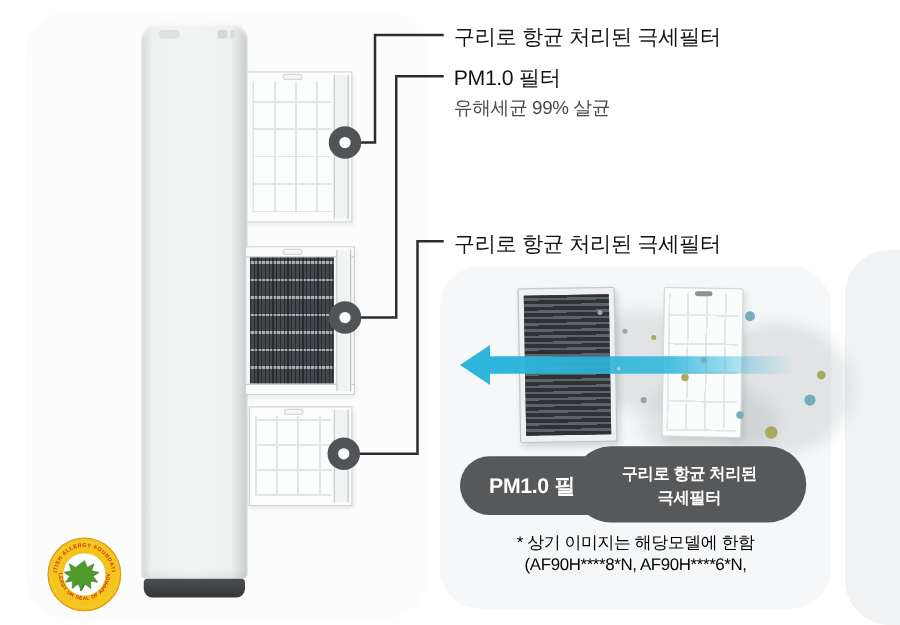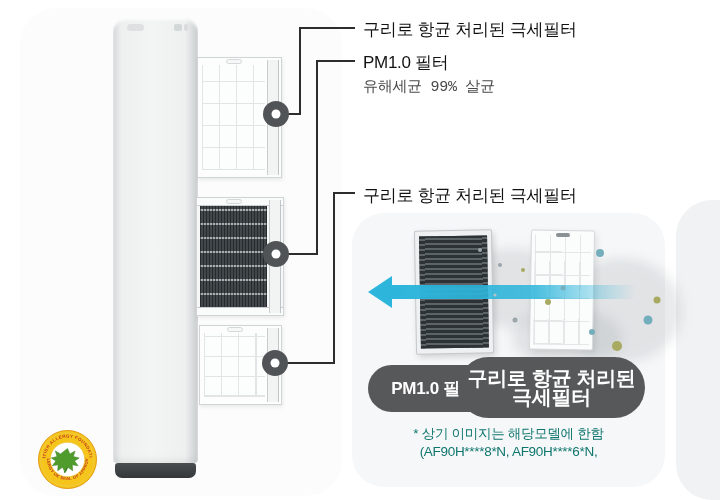--- a/index.html
+++ b/index.html
@@ -41,21 +41,21 @@
   .f-dark-inner { position:absolute; left:3px; top:8px; right:16px; bottom:8px;
     background-color:#41474b;
     background-image:repeating-linear-gradient(90deg,rgba(14,18,20,.55) 0 1px,transparent 1px 3px),
                      repeating-linear-gradient(0deg,transparent 0 12px,#a9aeb1 12px 14px); }
   .f-strip-top { position:absolute; left:0; top:0; right:0; height:8px; background:#fafbfb; border-bottom:1px solid #c9ced0; }
   .f-strip-bot { position:absolute; left:0; bottom:0; right:0; height:8px; background:#fafbfb; border-top:1px solid #c9ced0; }
 
   
   .lbl { position:absolute; left:363px; color:#121212; font-weight:normal; font-size:17px;
     letter-spacing:-0.3px; white-space:nowrap; }
-  .sub { position:absolute; left:363px; color:#4a4a4a; font-size:15px; letter-spacing:-0.3px; white-space:nowrap;font-family:Liberation Mono, monospace; }
+  .sub { position:absolute; left:363px; color:#4a4a4a; font-size:15px; letter-spacing:-0.3px; white-space:nowrap; }
 
   
   .panel { position:absolute; left:352px; top:213px; width:313px; height:274px;
     background:#f6f7f8; border-radius:32px; }
   .pf-dark { position:absolute; left:63px; top:17px; width:78px; height:124px;
     background:#eef0f1; border:1px solid #c3c8ca; border-radius:2px;
     box-shadow:2px 3px 6px rgba(0,0,0,.15); transform:rotate(-1deg); }
   .pf-dark-mesh { position:absolute; left:4px; top:5px; right:4px; bottom:5px;
     background-color:#31373a;
     background-image:repeating-linear-gradient(0deg,#2c3235 0 3px,#5c6468 3px 5px),
@@ -68,24 +68,24 @@
                      repeating-linear-gradient(90deg,#e4e7e8 0 1.5px,transparent 1.5px 15px); }
   .pf-notch { position:absolute; left:50%; top:2px; width:14px; height:4px; margin-left:-7px;
     background:#8b9296; border-radius:2px; }
   .cloud { position:absolute; border-radius:50%; filter:blur(6px); background:rgba(148,158,163,.22); }
 
   
   .pill { position:absolute; background:#57585a; color:#fff; font-weight:bold;
     display:flex; align-items:center; justify-content:center; text-align:center;
     letter-spacing:-0.3px; }
   .pill-left { left:368px; top:365px; width:132px; height:47px; border-radius:24px; font-size:17px; }
-  .pill-right { left:458px; top:357px; width:187px; height:61px; border-radius:31px; font-size:20px; line-height:19px; }
+  .pill-right { left:458px; top:357px; width:187px; height:61px; border-radius:31px; font-size:13px; line-height:19px; }
 
   .disclaimer { position:absolute; left:352px; top:425px; width:313px; text-align:center;
-    color:#0f766e; font-size:13.5px; line-height:17.5px; letter-spacing:-0.3px; }
+    color:#000000; font-size:13.5px; line-height:17.5px; letter-spacing:-0.3px; }
 
   .abs { position:absolute; }
   svg { display:block; }
 </style>
 </head>
 <body>
 
 <div class="stage">
 
   <div class="photo-card"></div>

